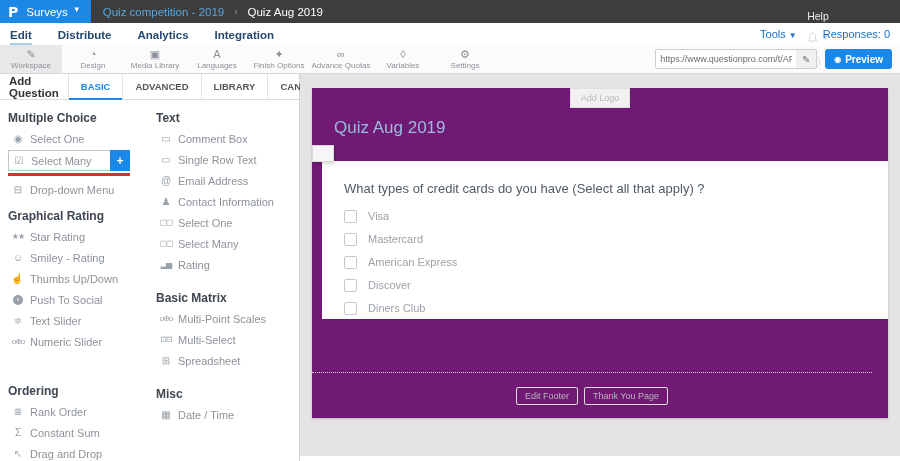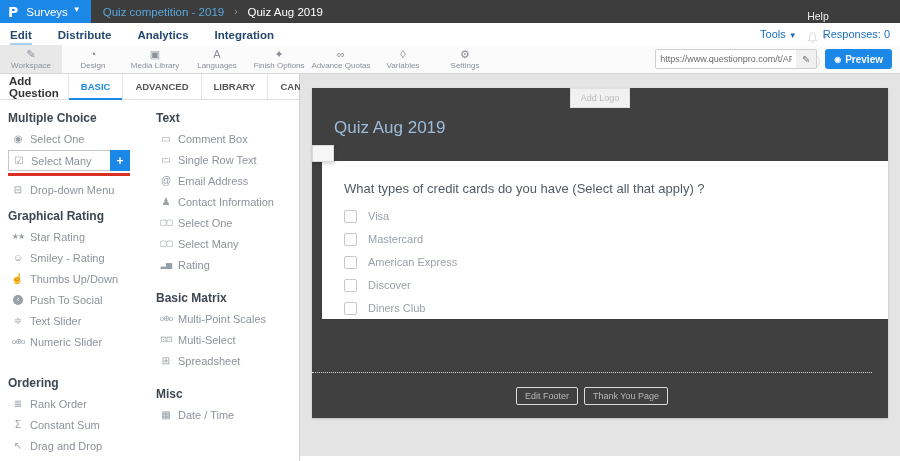--- a/index.html
+++ b/index.html
@@ -72,26 +72,26 @@
   .qi-icon { width:20px; text-align:center; color:#98a0a8; font-size:10px; line-height:10px; }
   .qi-icon.sm { font-size:8px; letter-spacing:-1px; }
   .qi-label { font-size:11px; color:#8d939b; margin-left:2px; white-space:nowrap; }
   .circle-icon { display:inline-block; width:10px; height:10px; background:#98a0a8; color:#fff;
     border-radius:50%; font-size:8px; line-height:10px; text-align:center; }
   .qi-hl { border:1px solid #c6c6c6; background:#fff; display:flex; align-items:center; height:21px;
     width:122px; margin:1px 0; position:relative; }
   .add-btn { position:absolute; right:-1px; top:-1px; bottom:-1px; width:20px; background:#1b87e6;
     color:#fff; font-size:12px; font-weight:bold; display:flex; align-items:center; justify-content:center; cursor:pointer; }
   .red-under { height:3px; background:#d93025; width:122px; margin:2px 0 3px; }
-  .gap-lg { margin-top:24px; }
+  .gap-lg { margin-top:32px; }
   .gap-md { margin-top:16px; }
 
   
   .main { flex:1; background:#e4e4e4; position:relative; }
-  .panel { margin:14px 12px 0; height:330px; background:#404040;
+  .panel { margin:14px 12px 0; height:330px; background:#701a75;
     box-shadow:0 1px 2px rgba(0,0,0,.18); position:relative; }
   .add-logo { width:fit-content; margin:12px auto 0; background:#f1f1f1; border:1px solid #e0e0e0;
     font-size:9px; color:#b9b9b9; padding:4px 10px; cursor:pointer; }
   .survey-title { font-size:17px; color:#9cbcdc; margin:10px 0 0 22px; }
   .tooltip { width:fit-content; background:#f6f6f6; border:1px solid #d9d9d9;
     box-shadow:1px 2px 3px rgba(0,0,0,.15); padding:5px 10px 4px; margin-top:7px; position:relative; z-index:2; }
   .tooltip .tt-text { font-size:11px; color:#444; }
   .tooltip .tt-bold { font-weight:bold; color:#333; }
   .tt-under { height:2.5px; background:#d93025; margin-top:3px; }
   .qcard { background:#fff; margin-left:10px; margin-top:-1px; height:158px; box-shadow:0 1px 1px rgba(0,0,0,.08); }

